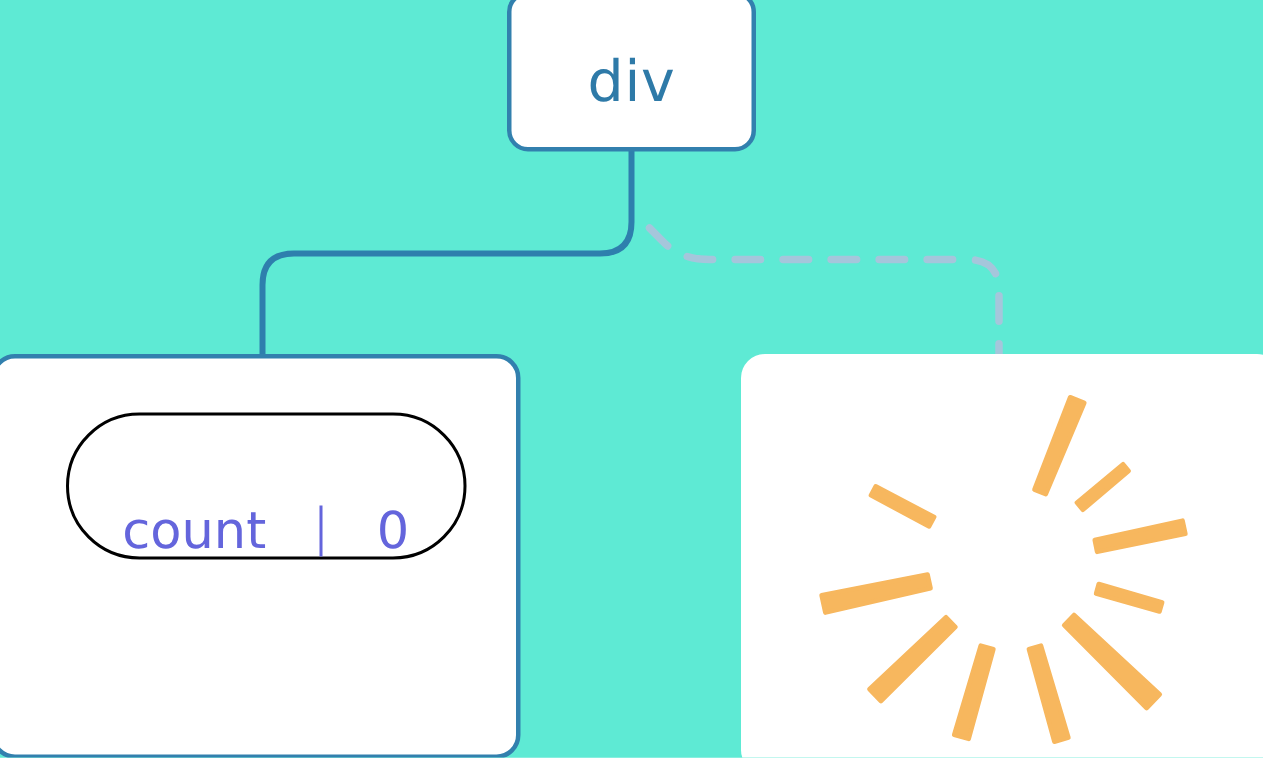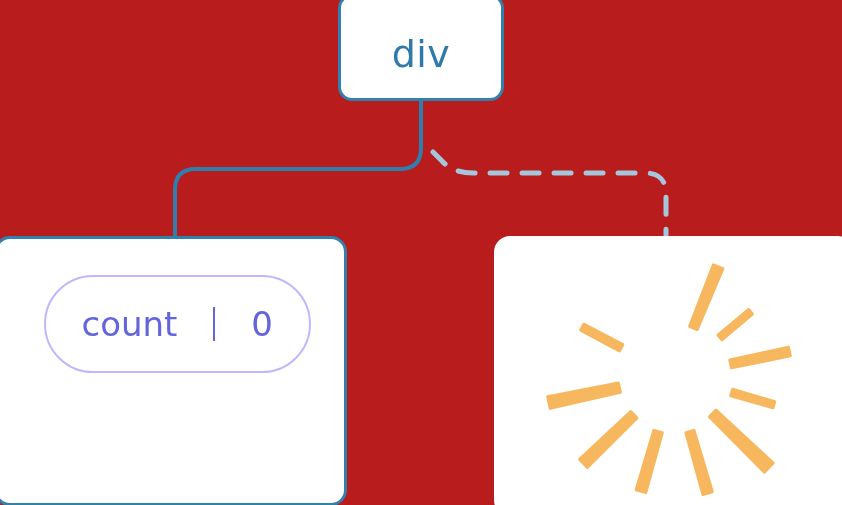--- a/index.html
+++ b/index.html
@@ -9,21 +9,21 @@
   body {
     width: 842px;
     height: 505px;
     overflow: hidden;
     font-family: "DejaVu Sans", sans-serif;
   }
   #stage {
     position: relative;
     width: 842px;
     height: 505px;
-    background: #b91c1c;
+    background: #5eead4;
     overflow: hidden;
   }
   #connectors {
     position: absolute;
     left: 0;
     top: 0;
     width: 842px;
     height: 505px;
   }
 
@@ -73,24 +73,24 @@
     line-height: 1;
     letter-spacing: 0.3px;
     margin-top: 52px;
   }
 
   
   .state-pill {
     margin-top: 36px;
     margin-left: 14px;
     height: 98px;
-    border: 2px solid #c4b5fd;
+    border: 2px solid #000000;
     border-radius: 999px;
     display: flex;
-    align-items: center;
+    align-items: flex-end;
     box-sizing: border-box;
   }
   .state-pill .pill-key,
   .state-pill .pill-value {
     display: flex;
     align-items: center;
     justify-content: center;
     color: #6465dc;
     font-size: 34px;
     line-height: 1;

